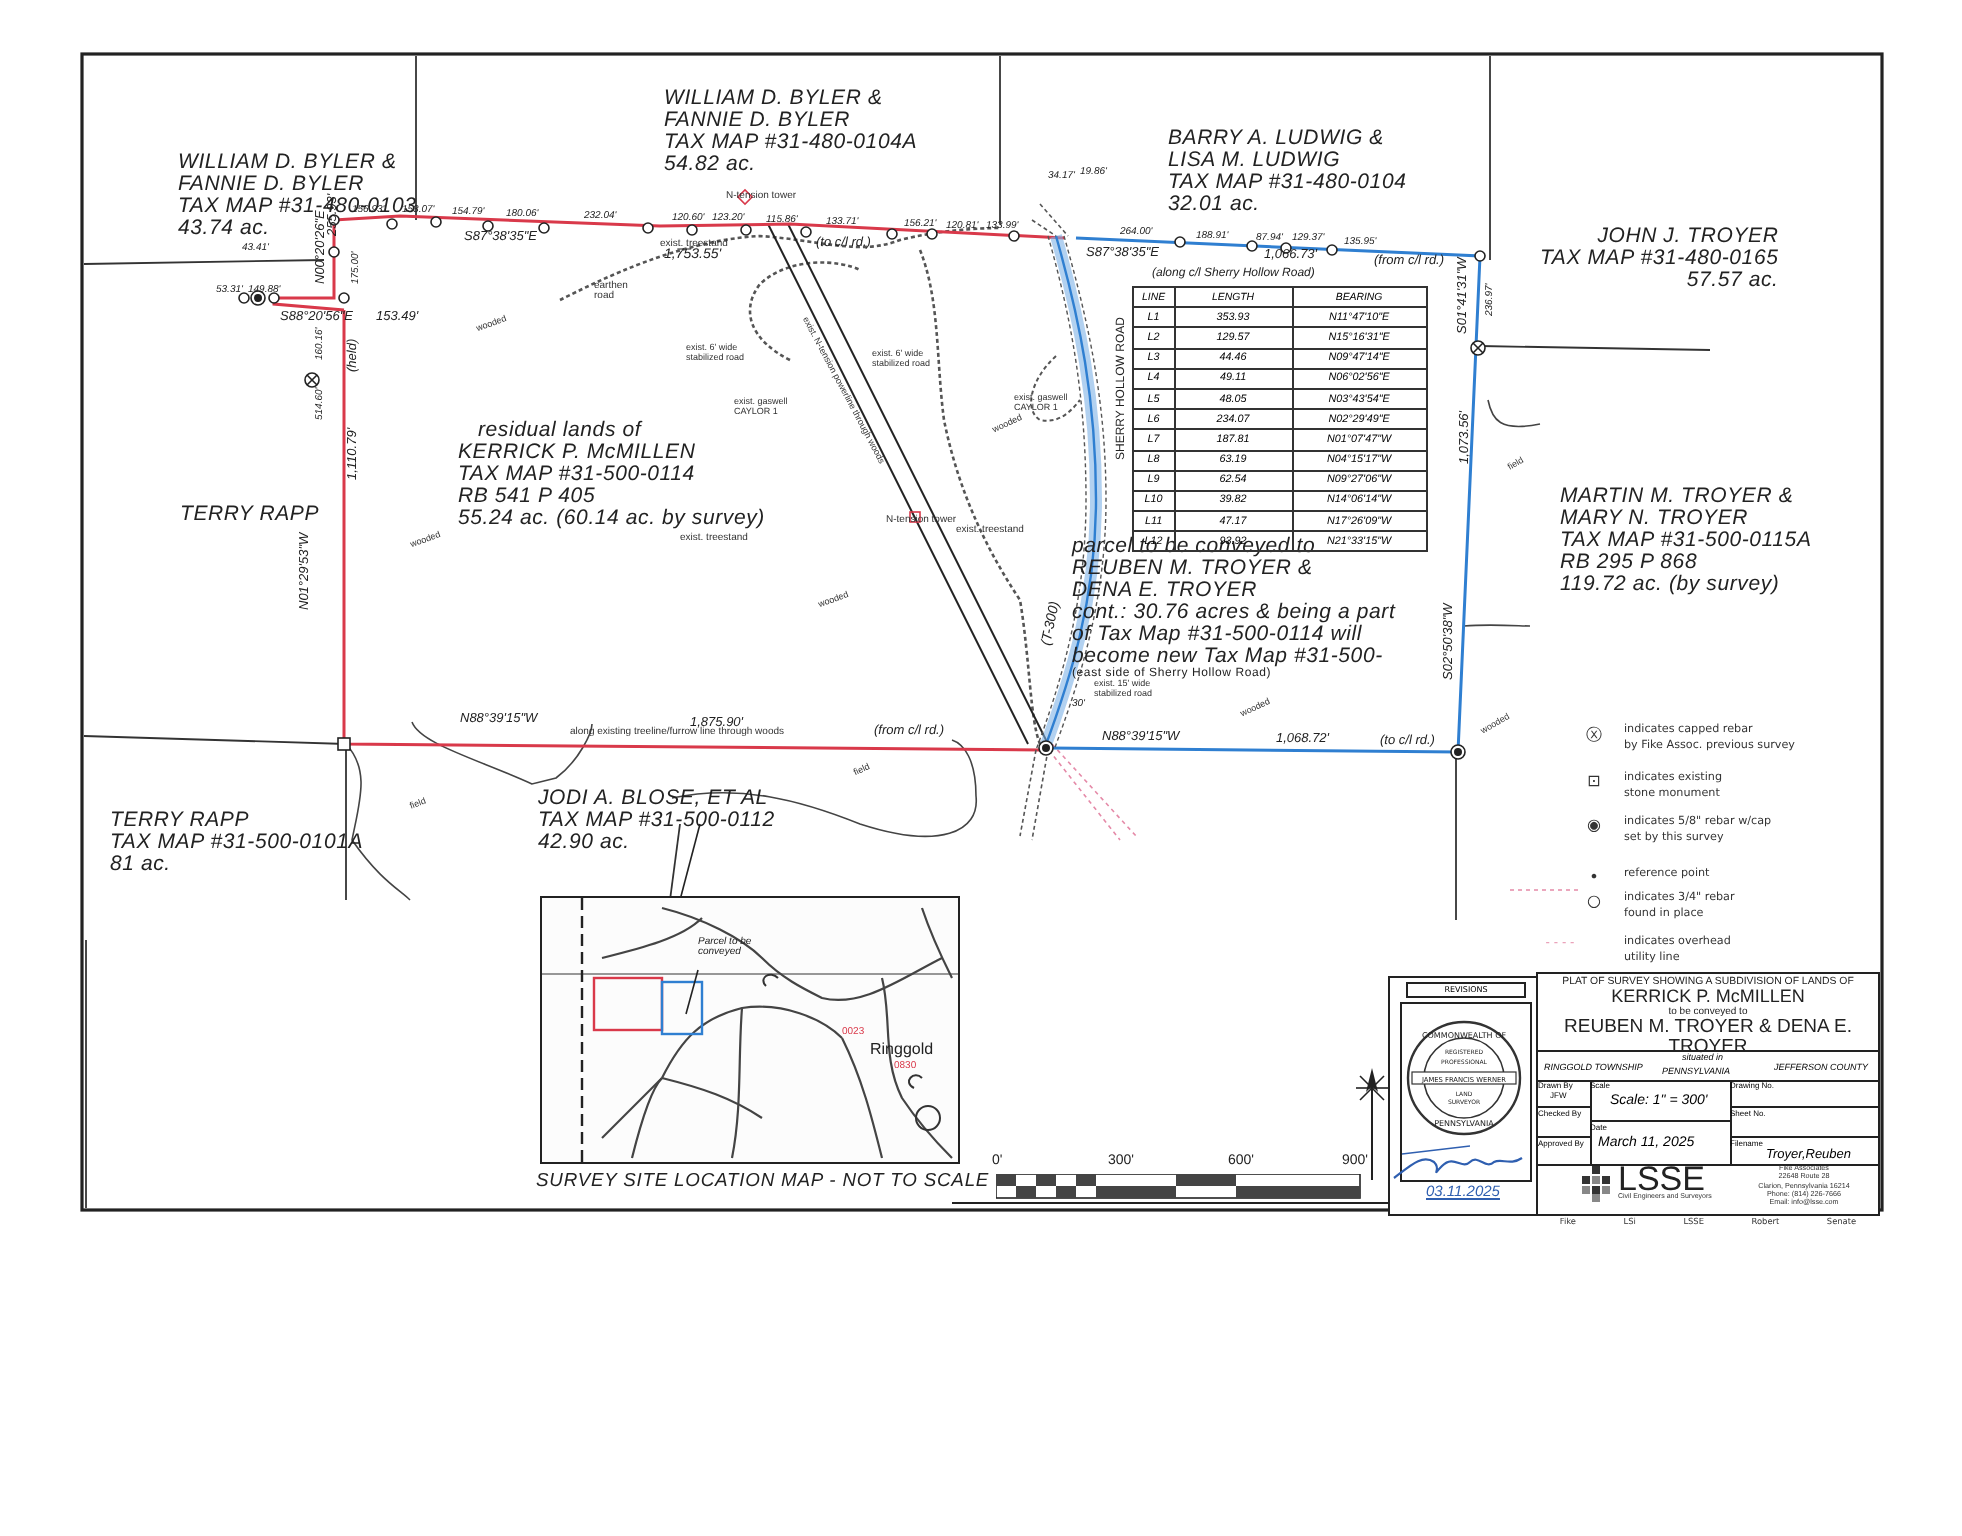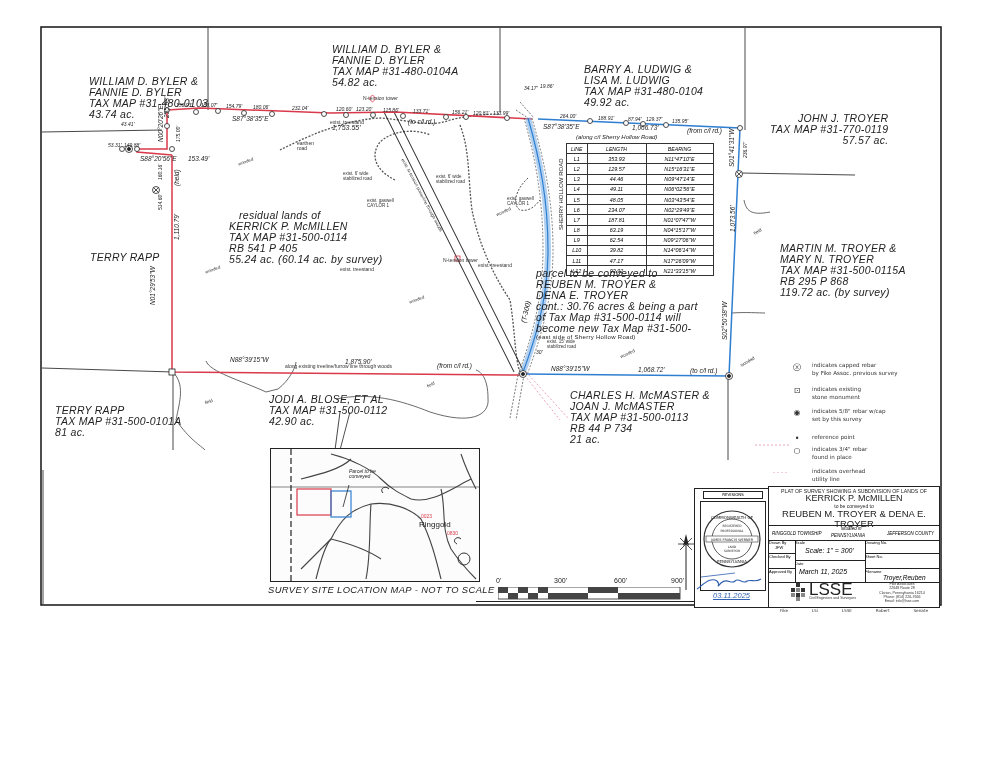--- a/index.html
+++ b/index.html
@@ -160,25 +160,25 @@
 <div class="t owner" style="left:332px;top:44px;">
   <div>WILLIAM D. BYLER &amp;</div>
   <div>FANNIE D. BYLER</div>
   <div>TAX MAP #31-480-0104A</div>
   <div>54.82 ac.</div>
 </div>
 <div class="t owner" style="left:584px;top:64px;">
   <div>BARRY A. LUDWIG &amp;</div>
   <div>LISA M. LUDWIG</div>
   <div>TAX MAP #31-480-0104</div>
-  <div>49.92 ac.</div>
+  <div>32.01 ac.</div>
 </div>
 <div class="t owner" style="left:770px;top:113px;text-align:right;">
   <div>JOHN J. TROYER</div>
-  <div>TAX MAP #31-770-0119</div>
+  <div>TAX MAP #31-480-0165</div>
   <div>57.57 ac.</div>
 </div>
 <div class="t owner" style="left:780px;top:243px;">
   <div>MARTIN M. TROYER &amp;</div>
   <div>MARY N. TROYER</div>
   <div>TAX MAP #31-500-0115A</div>
   <div>RB 295   P 868</div>
   <div>119.72 ac. (by survey)</div>
 </div>
 <div class="t owner" style="left:229px;top:210px;">
@@ -193,27 +193,20 @@
 </div>
 <div class="t owner" style="left:55px;top:405px;">
   <div>TERRY RAPP</div>
   <div>TAX MAP #31-500-0101A</div>
   <div>81 ac.</div>
 </div>
 <div class="t owner" style="left:269px;top:394px;">
   <div>JODI A. BLOSE, ET AL</div>
   <div>TAX MAP #31-500-0112</div>
   <div>42.90 ac.</div>
-</div>
-<div class="t owner" style="left:570px;top:390px;">
-  <div>CHARLES H. McMASTER &amp;</div>
-  <div>JOAN J. McMASTER</div>
-  <div>TAX MAP #31-500-0113</div>
-  <div>RB 44   P 734</div>
-  <div>21 ac.</div>
 </div>
 <div class="t owner" style="left:536px;top:268px;">
   <div>parcel to be conveyed to</div>
   <div>REUBEN M. TROYER &amp;</div>
   <div>DENA E. TROYER</div>
   <div>cont.: 30.76 acres &amp; being a part</div>
   <div>of Tax Map #31-500-0114 will</div>
   <div>become new Tax Map #31-500-</div>
   <div style="font-size:6px;font-style:normal;">(east side of Sherry Hollow Road)</div>
 </div>
@@ -414,21 +407,21 @@
       <path d="M30,120 C40,110 50,100 60,90"></path>
     </g>
     <path d="M112,44 C108,40 114,36 118,40" stroke="#333" stroke-width="1" fill="none"></path>
     <path d="M186,95 C180,92 186,86 190,90" stroke="#333" stroke-width="1" fill="none"></path>
     <circle cx="193" cy="110" r="6" fill="none" stroke="#333" stroke-width="1"></circle>
     <rect x="26" y="40" width="34" height="26" fill="none" stroke="#d9394a" stroke-width="1.2"></rect>
     <rect x="60" y="42" width="20" height="26" fill="none" stroke="#2f7fd1" stroke-width="1.2"></rect>
     <line x1="72" y1="58" x2="78" y2="36" stroke="#222" stroke-width="0.8"></line>
   </svg>
   <div class="t" style="left:78px;top:20px;font-size:5px;width:40px;white-space:normal;">Parcel to be conveyed</div>
-  <div class="t" style="left:148px;top:72px;font-size:8px;font-style:normal;">Ringgold</div>
+  <div class="t" style="left:164px;top:72px;font-size:8px;font-style:normal;">Ringgold</div>
   <div class="t" style="left:176px;top:82px;font-size:5px;font-style:normal;color:#d9394a;">0830</div>
   <div class="t" style="left:150px;top:65px;font-size:5px;font-style:normal;color:#d9394a;">0023</div>
 </div>
 <div class="loc-caption">SURVEY SITE LOCATION MAP - NOT TO SCALE</div>
 
 
 <div class="scale-bar">
   <div class="t" style="left:0;top:-10px;font-size:7px;font-style:normal;">0'</div>
   <div class="t" style="left:58px;top:-10px;font-size:7px;font-style:normal;">300'</div>
   <div class="t" style="left:118px;top:-10px;font-size:7px;font-style:normal;">600'</div>

